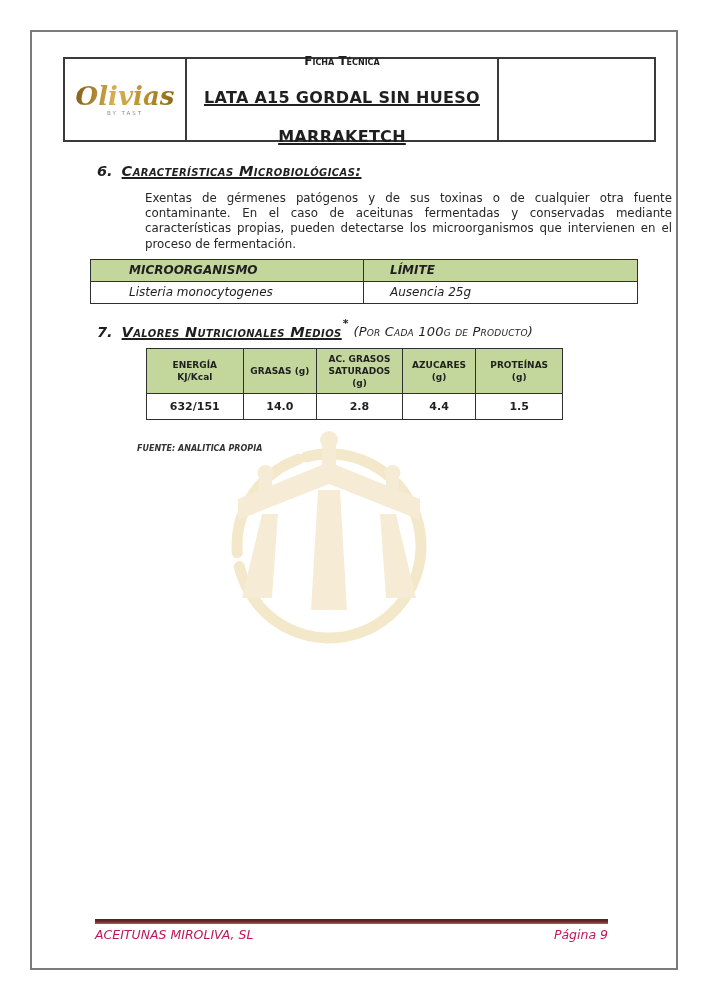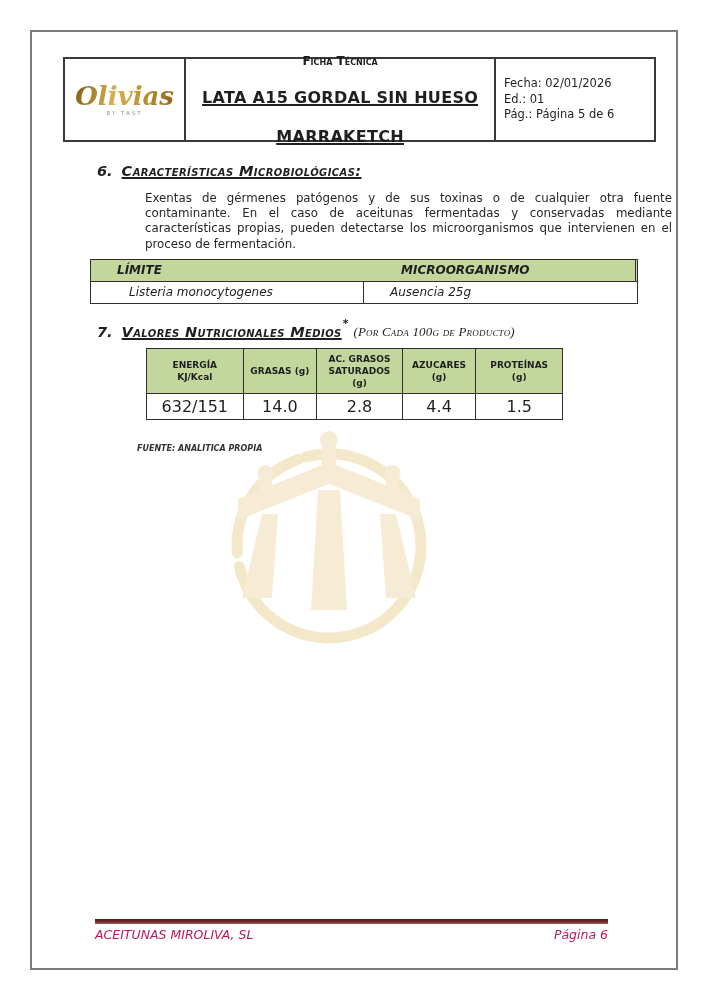--- a/index.html
+++ b/index.html
@@ -56,21 +56,21 @@
     position:absolute;left:146px;top:348px;width:417px;z-index:2;
     border:1.5px solid #2f2f2f;box-sizing:border-box;background:#fff;text-align:center;
   }
   .nutri-row{display:flex;align-items:center;}
   .nutri-cell{box-sizing:border-box;border-right:1.5px solid #2f2f2f;display:flex;align-items:center;justify-content:center;}
   .nutri-cell:last-child{border-right:none;}
   .nutri-row.head .nutri-cell{
     background:#c3d69b;height:45px;font-weight:bold;font-size:9px;line-height:12px;
     white-space:pre-line;border-bottom:1.5px solid #2f2f2f;
   }
-  .nutri-row.vals .nutri-cell{height:25px;font-weight:normal;font-size:16px;}
+  .nutri-row.vals .nutri-cell{height:25px;font-weight:bold;font-size:11px;}
   .nc1{width:97px;}.nc2{width:74px;}.nc3{width:86px;}.nc4{width:74px;}.nc5{width:86px;}
   .source-note{position:absolute;left:137px;top:444px;z-index:2;font-size:8px;font-weight:bold;font-style:italic;color:#333;}
   
   .watermark{position:absolute;left:216px;top:428px;z-index:1;}
   
   .footer-rule{
     position:absolute;left:95px;top:919px;width:513px;height:5px;z-index:2;
     background:linear-gradient(180deg,#571d20 0%,#6f2a2d 55%,#a56060 100%);
   }
   .footer-text{
@@ -88,50 +88,45 @@
   <div class="header-table">
     <div class="header-cell cell-logo">
       <div class="brand">Olivias</div>
       <div class="brand-tag">BY TAST</div>
     </div>
     <div class="header-cell cell-title">
       <div class="doc-type">Ficha Técnica</div>
       <div class="product-line">LATA A15 GORDAL SIN HUESO</div>
       <div class="product-line">MARRAKETCH</div>
     </div>
-    <div class="header-cell cell-meta">
-      <div class="meta-line">Fecha: 02/01/2026</div>
-      <div class="meta-line">Ed.: 01</div>
-      <div class="meta-line">Pág.: Página 5 de 6</div>
-    </div>
   </div>
 
   <div class="sec-heading" style="left:97px;top:163px;">
     <span class="sec-num">6.</span>
     <span class="sec-title">Características Microbiológicas:</span>
   </div>
 
   <div class="body-par">Exentas de gérmenes patógenos y de sus toxinas o de cualquier otra fuente contaminante. En el caso de aceitunas fermentadas y conservadas mediante características propias, pueden detectarse los microorganismos que intervienen en el proceso de fermentación.</div>
 
   <div class="micro-table">
     <div class="micro-row head">
+      <div class="micro-cell micro-c1">MICROORGANISMO</div>
       <div class="micro-cell micro-c2">LÍMITE</div>
-      <div class="micro-cell micro-c1">MICROORGANISMO</div>
     </div>
     <div class="micro-row body-row">
       <div class="micro-cell micro-c1">Listeria monocytogenes</div>
       <div class="micro-cell micro-c2">Ausencia 25g</div>
     </div>
   </div>
 
   <div class="sec-heading" style="left:97px;top:324px;">
     <span class="sec-num">7.</span>
     <span class="sec-title">Valores Nutricionales Medios</span>
     <span class="sup-star">*</span>
-    <span class="sec-title-suffix" style="font-style:italic;font-family:Liberation Serif, serif;">(Por Cada 100g de Producto)</span>
+    <span class="sec-title-suffix" style="font-style:italic;">(Por Cada 100g de Producto)</span>
   </div>
 
   <div class="nutri-table">
     <div class="nutri-row head">
       <div class="nutri-cell nc1">ENERGÍA
 KJ/Kcal</div>
       <div class="nutri-cell nc2">GRASAS (g)</div>
       <div class="nutri-cell nc3">AC. GRASOS
 SATURADOS
 (g)</div>
@@ -168,16 +163,16 @@
         <polygon points="46,86 62,86 56,170 26,170" fill="#f6ecd4"></polygon>
         <polygon points="102,62 124,62 131,182 95,182" fill="#f6ecd4"></polygon>
         <polygon points="164,86 180,86 200,170 170,170" fill="#f6ecd4"></polygon>
       </g>
     </svg>
   </div>
 
   <div class="footer-rule"></div>
   <div class="footer-text">
     <span>ACEITUNAS MIROLIVA, SL</span>
-    <span>Página 6</span>
+    <span>Página 9</span>
   </div>
 
 </div>
 
 </body></html>

